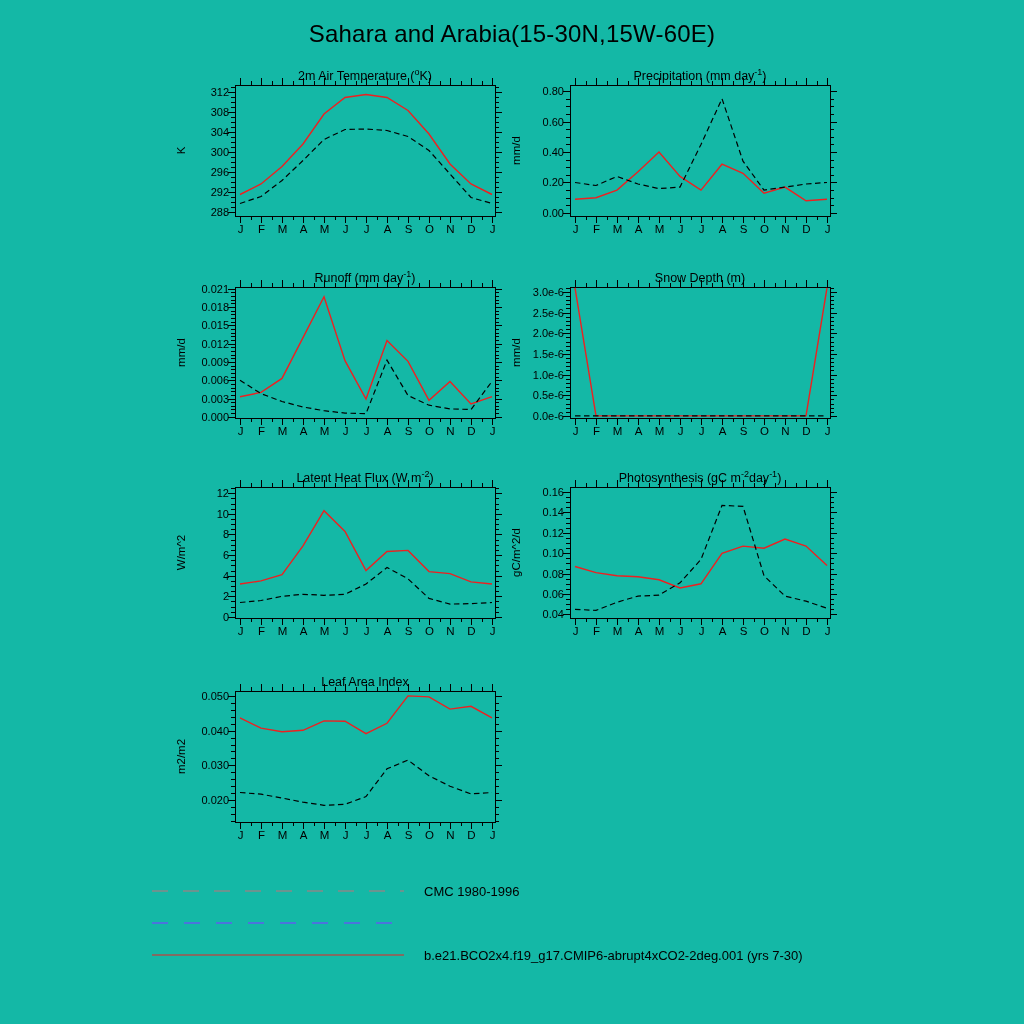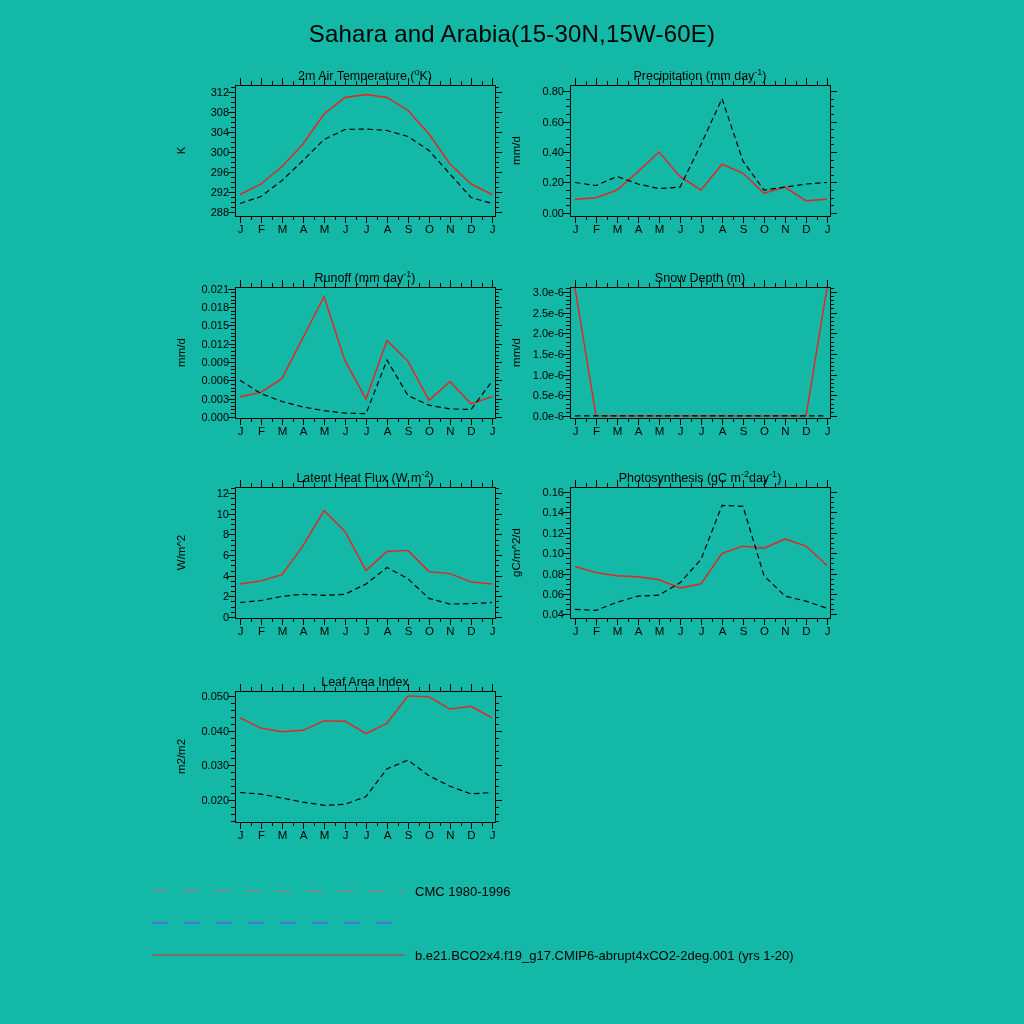--- a/index.html
+++ b/index.html
@@ -3,21 +3,21 @@
 <meta charset="utf-8">
 <style>
   html,body{margin:0;padding:0;background:#ffffff;}
   .canvas{position:relative;width:1024px;height:1024px;background:#14b8a6;
           font-family:"Liberation Sans",sans-serif;overflow:hidden;color:#000;}
   .main-title{position:absolute;top:20px;left:0;width:1024px;text-align:center;
               font-size:24px;letter-spacing:0.2px;}
   .panel{position:absolute;}
   .legend{position:absolute;left:0;top:0;width:1024px;height:0;}
   .legend-row{position:absolute;left:150px;display:flex;align-items:center;height:14px;}
-  .legend-label{margin-left:9px;font-size:13px;white-space:nowrap;}
+  .legend-label{margin-left:18px;font-size:13px;white-space:nowrap;}
 </style>
 </head>
 <body>
 
 <div class="canvas">
   <div class="main-title">Sahara and Arabia(15-30N,15W-60E)</div>
 
   <div id="panels">
       <svg width="364" height="196" class="panel" style="left: 150px; top: 60px;">
         <g stroke="#000000" stroke-width="1" shape-rendering="crispEdges">
@@ -955,16 +955,16 @@
     </div>
     <div class="legend-row" style="top:916px">
       <svg width="256" height="10">
         <line x1="2" y1="5" x2="254" y2="5" stroke-width="1.6" stroke="#5e5eee" stroke-dasharray="16 16"></line>
       </svg>
     </div>
     <div class="legend-row" style="top:948px">
       <svg width="256" height="10">
         <line x1="2" y1="5" x2="254" y2="5" stroke-width="1.1" stroke="#ee2020" stroke-dasharray="none"></line>
       </svg>
-      <span class="legend-label">b.e21.BCO2x4.f19_g17.CMIP6-abrupt4xCO2-2deg.001 (yrs 1-20)</span>
+      <span class="legend-label">b.e21.BCO2x4.f19_g17.CMIP6-abrupt4xCO2-2deg.001 (yrs 7-30)</span>
     </div>
   </div>
 </div>
 
 </body></html>

